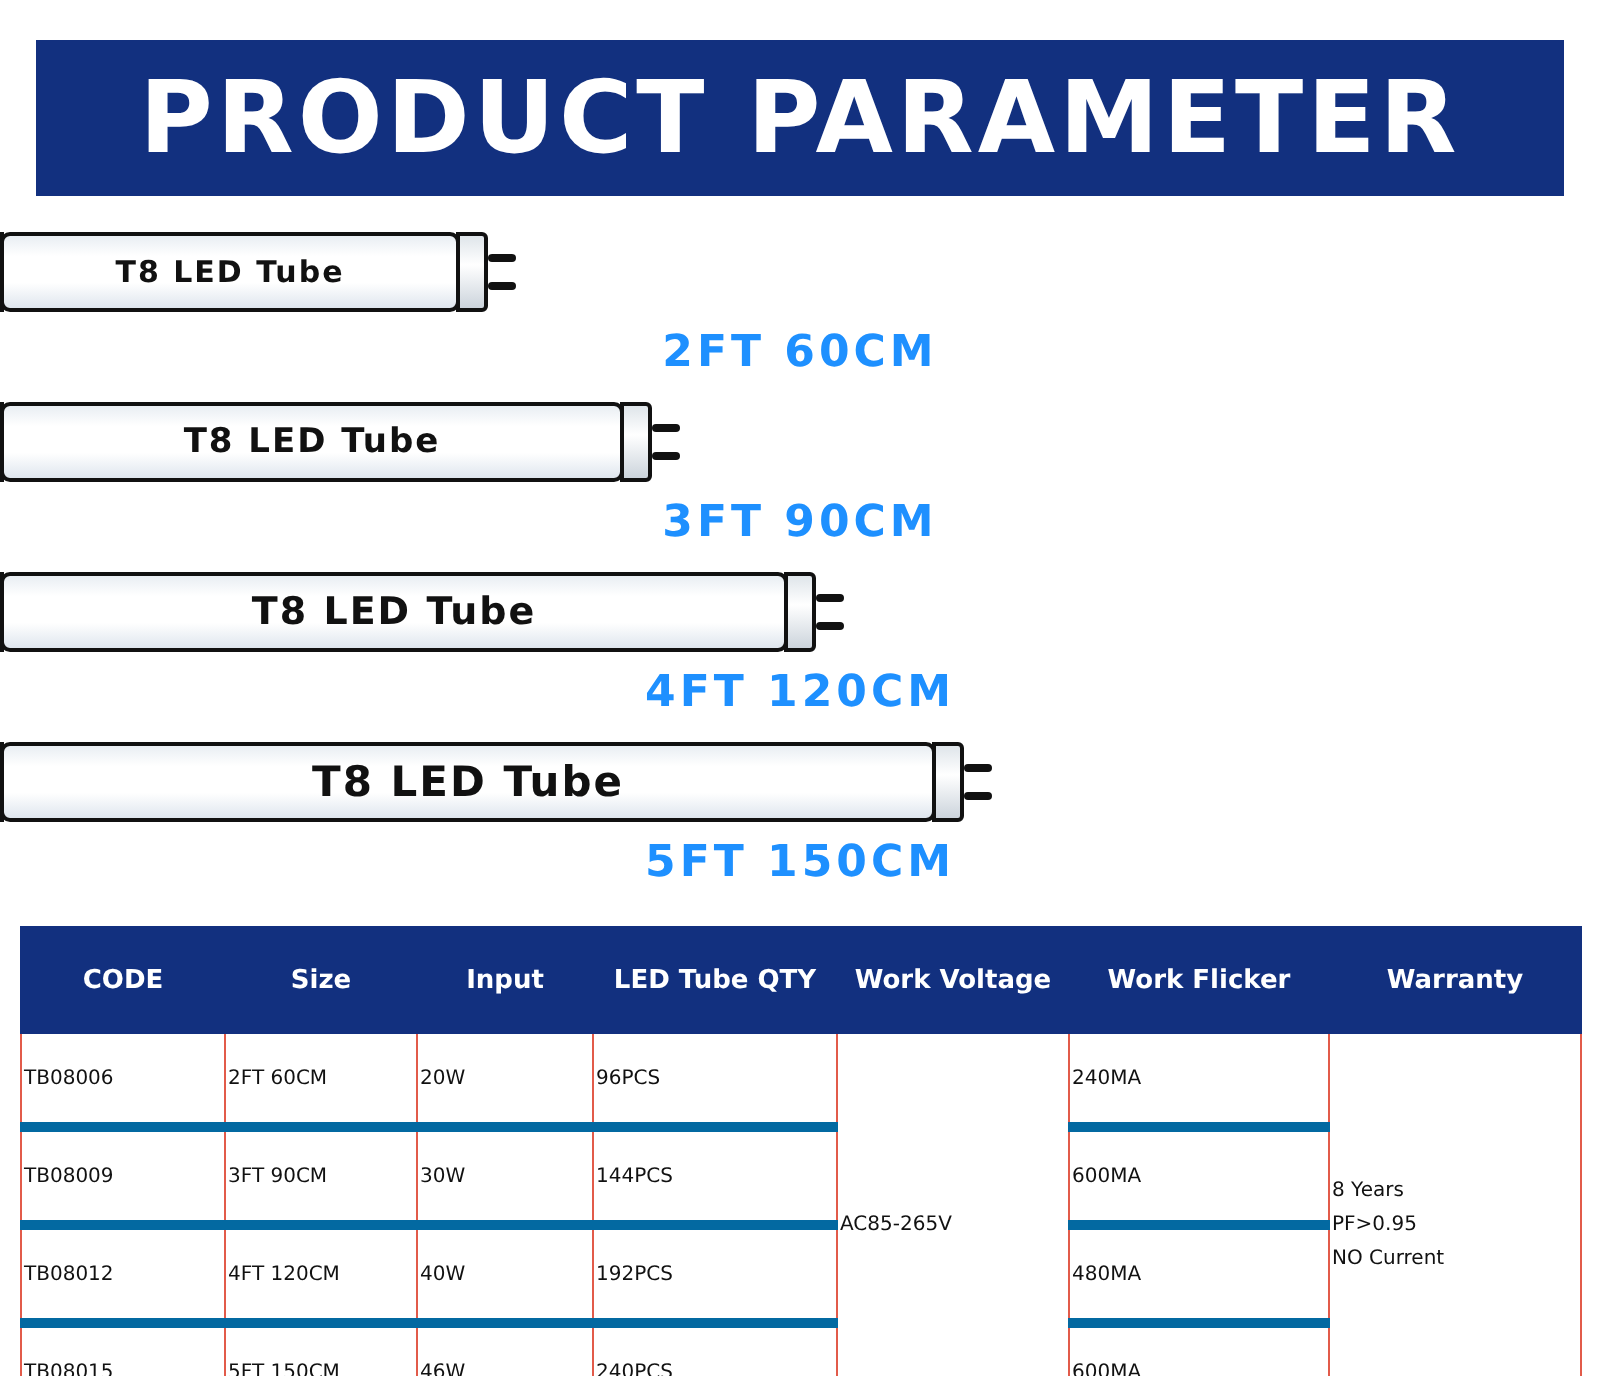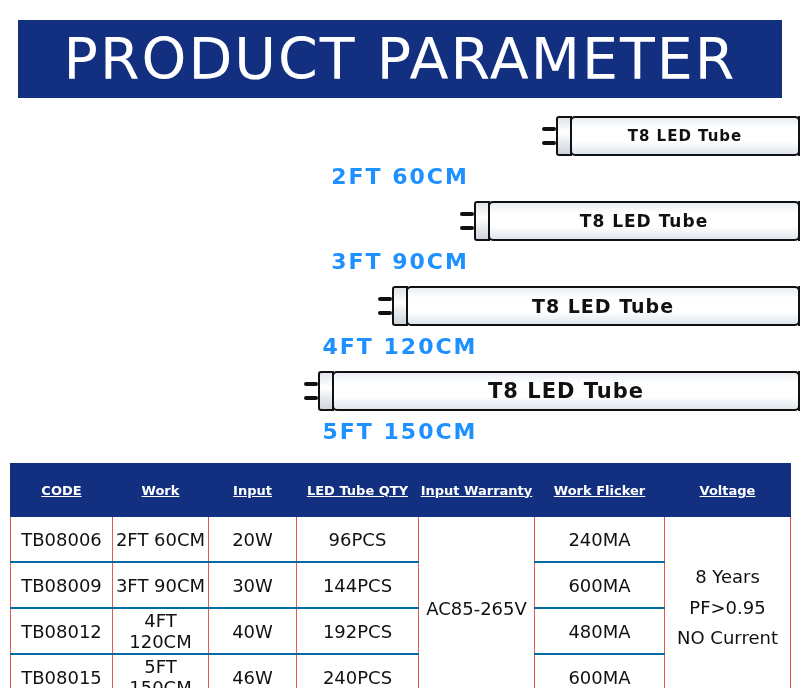--- a/index.html
+++ b/index.html
@@ -28,22 +28,22 @@
     top: 20px;
     width: 764px;
     height: 78px;
     background: #12307f;
     display: flex;
     align-items: center;
     justify-content: center;
   }
   .banner-title {
     color: #ffffff;
-    font-size: 57px;
-    font-weight: normal;
+    font-size: 50px;
+    font-weight: bold;
     letter-spacing: 2px;
     font-family: "DejaVu Sans", sans-serif;
     white-space: nowrap;
   }
 
   
   .tubes {
     position: absolute;
     left: 0;
     top: 110px;
@@ -52,21 +52,21 @@
   .tube-block {
     position: relative;
     width: 800px;
     height: 85px;
   }
   .tube-row {
     position: relative;
     height: 52px;
     display: flex;
     align-items: center;
-    justify-content: flex-end;
+    justify-content: flex-start;
   }
   .tube {
     position: relative;
     height: 40px;
     background: linear-gradient(to bottom, #e9eef3 0%, #ffffff 28%, #ffffff 65%, #dfe6ee 100%);
     border: 2px solid #111111;
     border-radius: 5px;
     display: flex;
     align-items: center;
     justify-content: center;
@@ -135,29 +135,27 @@
   }
   table.spec th {
     background: #12307f;
     color: #ffffff;
     font-size: 13px;
     font-weight: bold;
     height: 50px;
     text-align: center;
     border: 1px solid #12307f;
     font-family: "DejaVu Sans", sans-serif;
-    text-decoration: underline;
   }
   table.spec td {
     height: 42px;
-    text-align: center;
-    font-size: 18px;
+    font-size: 10px;
     color: #111111;
     border-right: 1px solid #e25b4a;
-    border-bottom: 2px solid #0369a1;
+    border-bottom: 5px solid #0369a1;
     border-left: none;
     border-top: none;
     font-family: "DejaVu Sans", sans-serif;
     background: #ffffff;
   }
   table.spec td.first {
     border-left: 1px solid #e25b4a;
   }
   table.spec td.merged {
     border-right: 1px solid #e25b4a;
@@ -270,26 +268,26 @@
           <col class="col-size">
           <col class="col-power">
           <col class="col-chip">
         <col class="col-voltage">
           <col class="col-current">
           <col class="col-warranty">
       </colgroup>
       <thead>
         <tr>
           <th>CODE</th>
-          <th>Work</th>
+          <th>Size</th>
           <th>Input</th>
           <th>LED Tube QTY</th>
-          <th>Input Warranty</th>
+          <th>Work Voltage</th>
           <th>Work Flicker</th>
-          <th>Voltage</th>
+          <th>Warranty</th>
         </tr>
       </thead>
       <tbody>
         <tr>
           <td class="first">TB08006</td>
           <td>2FT 60CM</td>
           <td>20W</td>
           <td>96PCS</td>
           <td class="merged" rowspan="4">AC85-265V</td>
           <td>240MA</td>

